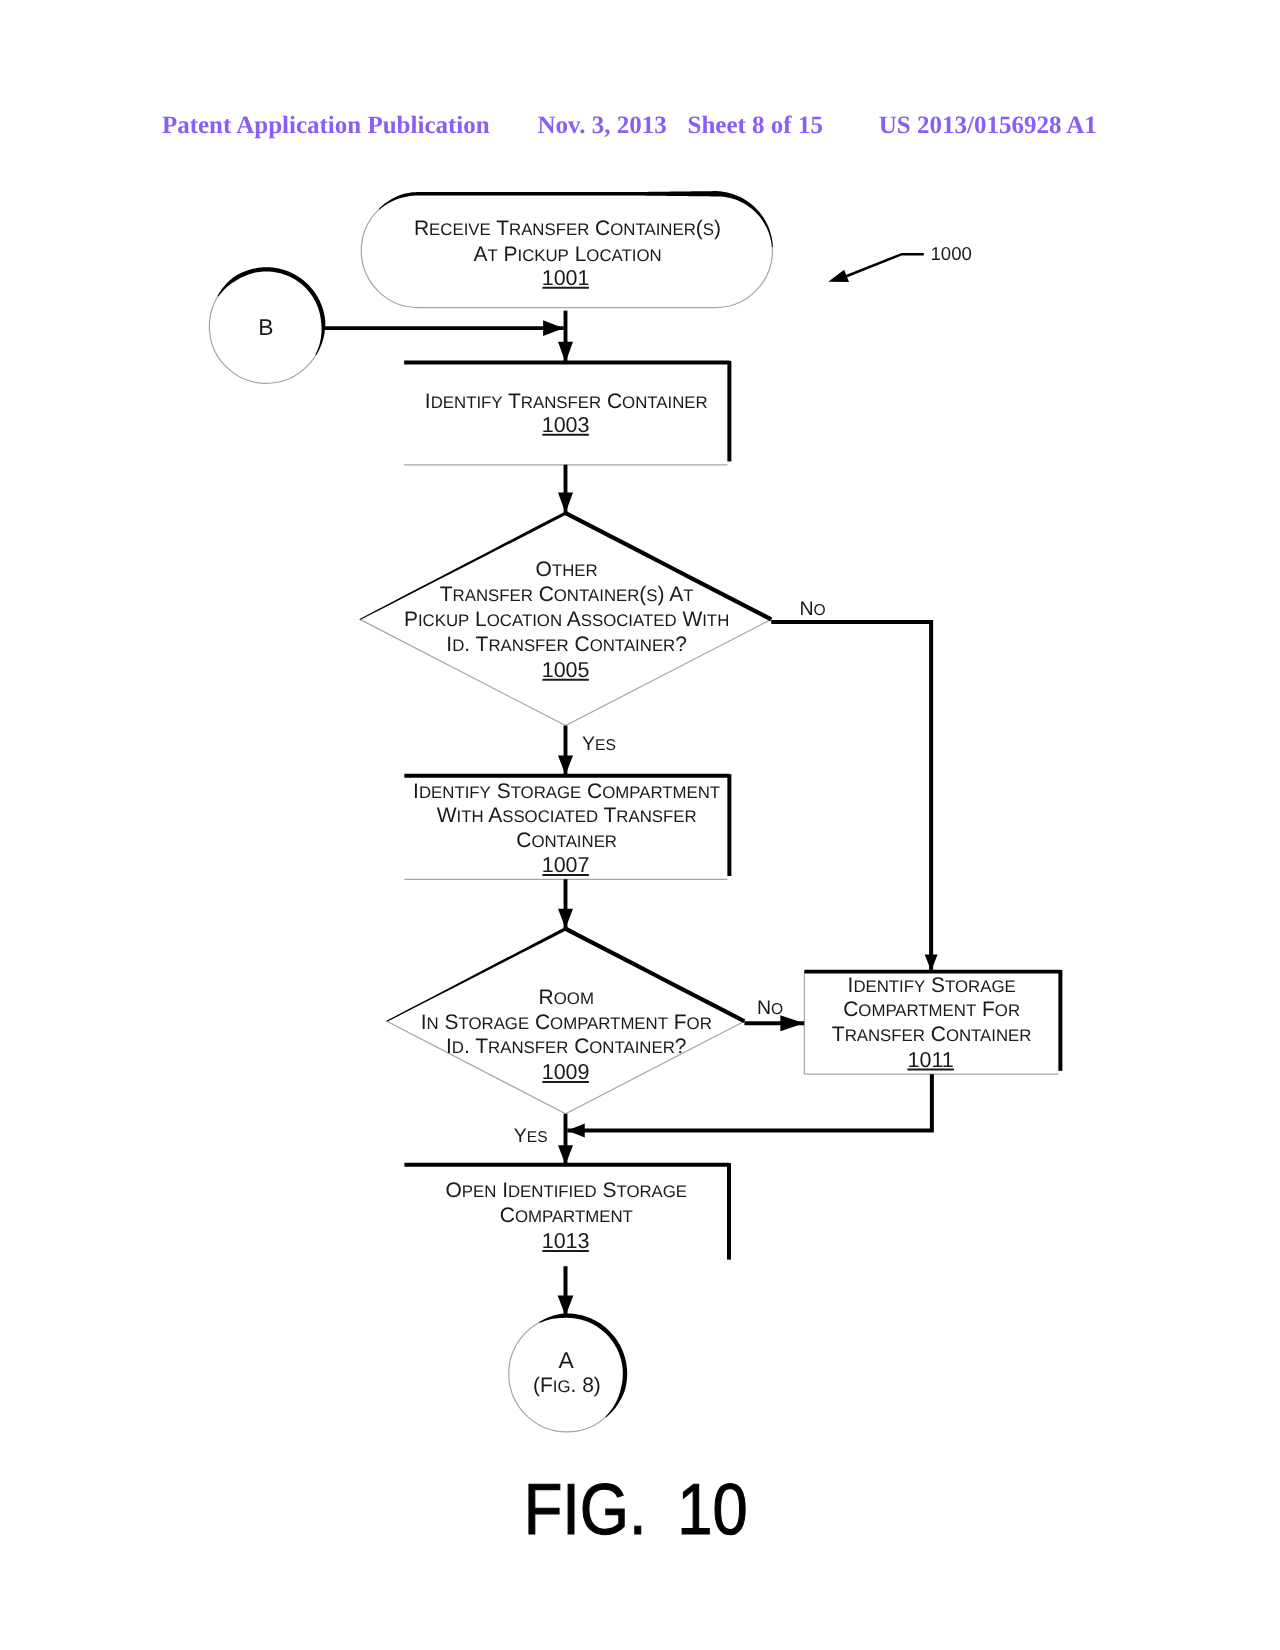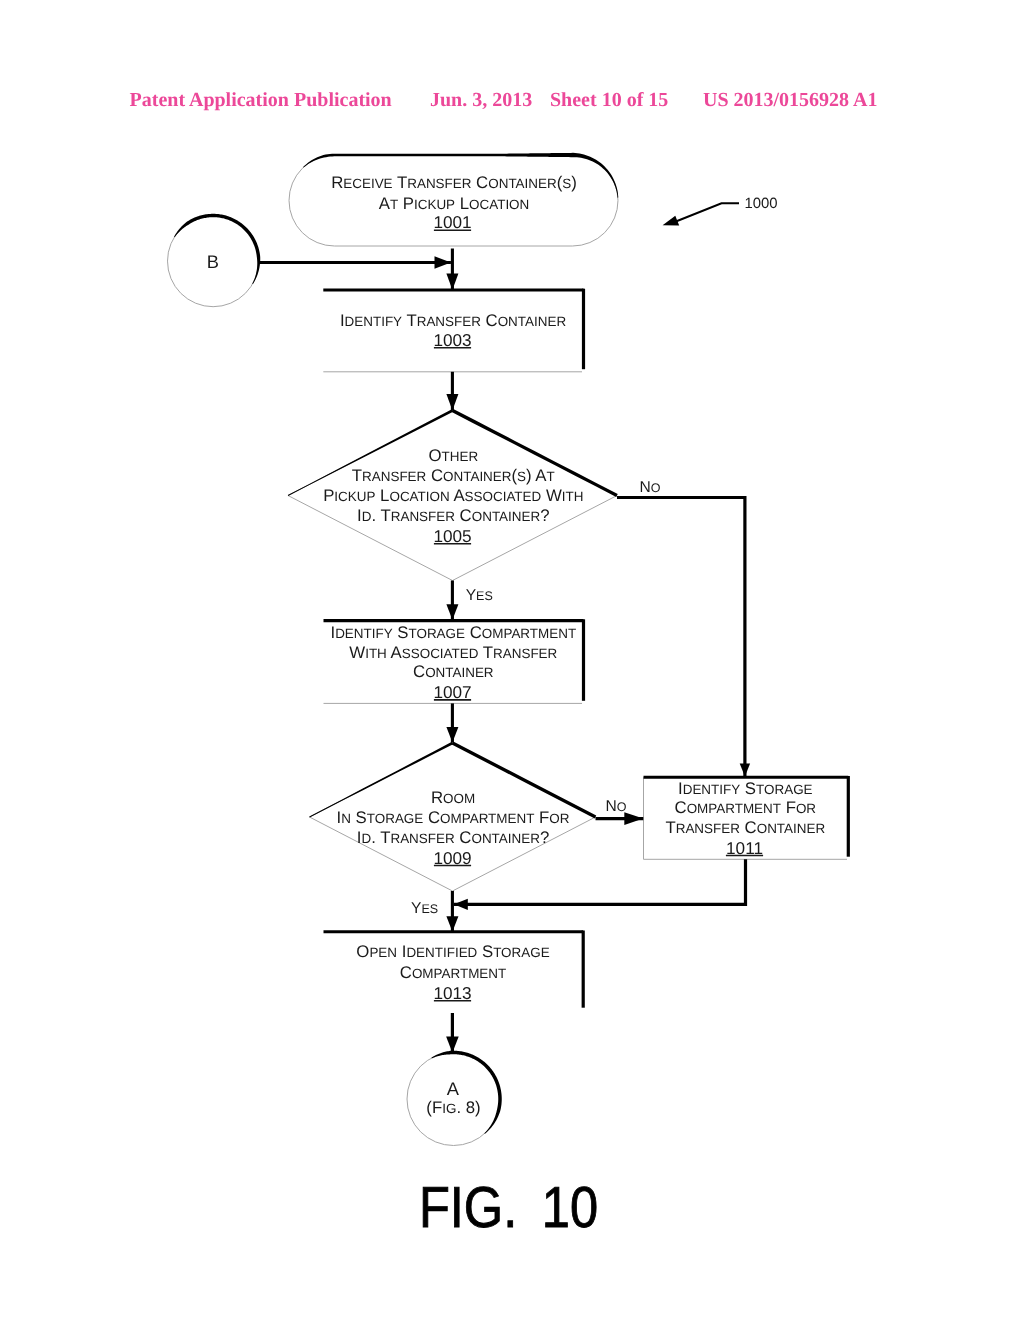--- a/index.html
+++ b/index.html
@@ -5,21 +5,21 @@
 <style>
   html,body{margin:0;padding:0;background:#ffffff;}
   body{width:1024px;height:1320px;position:relative;overflow:hidden;
        font-family:"Liberation Sans",sans-serif;color:#000000;
        -webkit-font-smoothing:antialiased;text-rendering:geometricPrecision;}
   #sheet{position:absolute;left:0;top:0;width:1024px;height:1320px;background:#fff;}
 
   
   .hdr{position:absolute;filter:opacity(100%);top:88px;height:24px;
        font-family:"Liberation Serif",serif;font-weight:bold;font-size:20px;
-       line-height:24px;white-space:pre;color:#ec4899;}
+       line-height:24px;white-space:pre;color:#8b5cf6;}
   #hdr-pub{left:129.5px;}
   #hdr-date{left:430px;}
   #hdr-sheet{left:550px;}
   #hdr-doc{left:703px;}
 
   
   #fig{position:absolute;left:0;top:0;}
   #fig text{ -webkit-font-smoothing:antialiased; }
   #g-text{ filter:opacity(100%); }
   .nt{font-family:"Liberation Sans",sans-serif;fill:#1a1a1a;font-size:17.2px;}
@@ -28,22 +28,22 @@
   .figcap{font-family:"Liberation Sans",sans-serif;fill:#000;font-size:57.8px;
          stroke:#000;stroke-width:0.9px;word-spacing:12px;}
   .conn{font-family:"Liberation Sans",sans-serif;fill:#1a1a1a;font-size:18.3px;}
 </style>
 </head>
 <body>
 
 <div id="sheet">
 
   <div class="hdr" id="hdr-pub">Patent Application Publication</div>
-  <div class="hdr" id="hdr-date">Jun. 3, 2013</div>
-  <div class="hdr" id="hdr-sheet">Sheet 10 of 15</div>
+  <div class="hdr" id="hdr-date">Nov. 3, 2013</div>
+  <div class="hdr" id="hdr-sheet">Sheet 8 of 15</div>
   <div class="hdr" id="hdr-doc">US 2013/0156928 A1</div>
 
   <svg id="fig" width="1024" height="1320" viewBox="0 0 1024 1320">
     <g id="g-shapes">
         <g>
           <path d="M334.5,155 L572.5,155 A45.5,45.5 0 0 1 572.5,246 L334.5,246 A45.5,45.5 0 0 1 334.5,155 Z" fill="#fff" stroke="#a6a6a6" stroke-width="1"></path>
           <path d="M303.11,167.08 L304.65,165.58 L306.27,164.15 L307.95,162.79 L309.70,161.52 L311.50,160.32 L313.37,159.21 L315.29,158.18 L317.26,157.25 L319.27,156.40 L321.33,155.65 L323.42,155.00 L325.56,154.51 L327.72,154.14 L329.90,153.88 L332.09,153.71 L334.28,153.65 L336.42,153.65 L338.55,153.65 L340.68,153.65 L342.81,153.65 L344.94,153.65 L347.07,153.65 L349.20,153.65 L351.33,153.65 L353.46,153.65 L355.59,153.65 L357.72,153.65 L359.85,153.65 L361.99,153.65 L364.12,153.65 L366.25,153.65 L368.38,153.65 L370.51,153.65 L372.64,153.65 L374.77,153.65 L376.90,153.65 L379.03,153.65 L381.16,153.65 L383.29,153.65 L385.42,153.65 L387.55,153.65 L389.68,153.65 L391.82,153.65 L393.95,153.65 L396.08,153.65 L398.21,153.65 L400.34,153.65 L402.47,153.65 L404.60,153.65 L406.73,153.65 L408.86,153.65 L410.99,153.65 L413.12,153.65 L415.25,153.65 L417.38,153.65 L419.52,153.65 L421.65,153.65 L423.78,153.65 L425.91,153.65 L428.04,153.65 L430.17,153.65 L432.30,153.65 L434.43,153.65 L436.56,153.65 L438.69,153.65 L440.82,153.65 L442.95,153.65 L445.08,153.65 L447.21,153.65 L449.35,153.65 L451.48,153.65 L453.61,153.65 L455.74,153.65 L457.87,153.65 L460.00,153.65 L462.13,153.65 L464.26,153.65 L466.39,153.65 L468.52,153.65 L470.65,153.65 L472.78,153.65 L474.91,153.65 L477.05,153.65 L479.18,153.65 L481.31,153.65 L483.44,153.65 L485.57,153.65 L487.70,153.65 L489.83,153.65 L491.96,153.65 L494.09,153.65 L496.22,153.65 L498.35,153.65 L500.48,153.65 L502.61,153.65 L504.74,153.65 L506.88,153.63 L509.01,153.60 L511.14,153.57 L513.27,153.55 L515.40,153.53 L517.53,153.50 L519.66,153.47 L521.79,153.45 L523.92,153.43 L526.05,153.40 L528.18,153.38 L530.31,153.35 L532.44,153.32 L534.58,153.30 L536.71,153.28 L538.84,153.25 L540.97,153.22 L543.10,153.20 L545.23,153.18 L547.36,153.15 L549.49,153.13 L551.62,153.10 L553.75,153.07 L555.88,153.05 L558.01,153.03 L560.14,153.00 L562.27,152.97 L564.41,152.95 L566.54,152.93 L568.67,152.90 L570.80,152.88 L572.95,152.85 L575.18,152.98 L577.39,153.21 L579.59,153.55 L581.77,153.99 L583.92,154.53 L586.05,155.17 L588.14,155.91 L590.19,156.74 L592.19,157.67 L594.15,158.68 L596.05,159.79 L597.90,160.99 L599.69,162.26 L601.42,163.62 L603.08,165.06 L604.66,166.57 L606.18,168.15 L607.61,169.80 L608.96,171.51 L610.24,173.29 L611.42,175.11 L612.52,176.99 L613.53,178.92 L614.44,180.89 L615.26,182.89 L615.98,184.93 L616.61,187.00 L617.14,189.09 L617.57,191.21 L617.90,193.34 L618.13,195.48 L618.26,197.62 L617.56,197.67 L617.32,195.56 L616.99,193.48 L616.55,191.42 L616.03,189.38 L615.40,187.37 L614.69,185.39 L613.88,183.46 L612.99,181.56 L612.01,179.71 L610.94,177.92 L609.80,176.17 L608.57,174.49 L607.27,172.86 L605.90,171.30 L604.45,169.81 L602.94,168.39 L601.37,167.04 L599.74,165.77 L598.05,164.58 L596.31,163.47 L594.52,162.44 L592.69,161.50 L590.82,160.65 L588.91,159.89 L586.97,159.22 L585.01,158.64 L583.02,158.16 L581.02,157.77 L579.00,157.47 L576.97,157.27 L574.94,157.16 L572.91,157.15 L570.80,157.13 L568.67,157.10 L566.54,157.07 L564.41,157.05 L562.27,157.03 L560.14,157.00 L558.01,156.97 L555.88,156.95 L553.75,156.93 L551.62,156.90 L549.49,156.88 L547.36,156.85 L545.23,156.82 L543.10,156.80 L540.97,156.78 L538.84,156.75 L536.71,156.72 L534.58,156.70 L532.44,156.68 L530.31,156.65 L528.18,156.63 L526.05,156.60 L523.92,156.57 L521.79,156.55 L519.66,156.53 L517.53,156.50 L515.40,156.47 L513.27,156.45 L511.14,156.43 L509.01,156.40 L506.88,156.38 L504.74,156.35 L502.61,156.35 L500.48,156.35 L498.35,156.35 L496.22,156.35 L494.09,156.35 L491.96,156.35 L489.83,156.35 L487.70,156.35 L485.57,156.35 L483.44,156.35 L481.31,156.35 L479.18,156.35 L477.05,156.35 L474.91,156.35 L472.78,156.35 L470.65,156.35 L468.52,156.35 L466.39,156.35 L464.26,156.35 L462.13,156.35 L460.00,156.35 L457.87,156.35 L455.74,156.35 L453.61,156.35 L451.48,156.35 L449.35,156.35 L447.21,156.35 L445.08,156.35 L442.95,156.35 L440.82,156.35 L438.69,156.35 L436.56,156.35 L434.43,156.35 L432.30,156.35 L430.17,156.35 L428.04,156.35 L425.91,156.35 L423.78,156.35 L421.65,156.35 L419.52,156.35 L417.38,156.35 L415.25,156.35 L413.12,156.35 L410.99,156.35 L408.86,156.35 L406.73,156.35 L404.60,156.35 L402.47,156.35 L400.34,156.35 L398.21,156.35 L396.08,156.35 L393.95,156.35 L391.82,156.35 L389.68,156.35 L387.55,156.35 L385.42,156.35 L383.29,156.35 L381.16,156.35 L379.03,156.35 L376.90,156.35 L374.77,156.35 L372.64,156.35 L370.51,156.35 L368.38,156.35 L366.25,156.35 L364.12,156.35 L361.99,156.35 L359.85,156.35 L357.72,156.35 L355.59,156.35 L353.46,156.35 L351.33,156.35 L349.20,156.35 L347.07,156.35 L344.94,156.35 L342.81,156.35 L340.68,156.35 L338.55,156.35 L336.42,156.35 L334.29,156.35 L332.23,156.41 L330.16,156.56 L328.11,156.81 L326.07,157.16 L324.05,157.59 L322.03,158.04 L320.02,158.58 L318.04,159.22 L316.09,159.96 L314.18,160.78 L312.29,161.70 L310.45,162.71 L308.66,163.80 L306.92,164.98 L305.23,166.24 L303.59,167.59 Z" fill="#000" stroke="none"></path>
         </g>
         <g>
           <circle cx="213.1" cy="261.1" r="45.6" fill="#fff" stroke="#a6a6a6" stroke-width="1"></circle>

